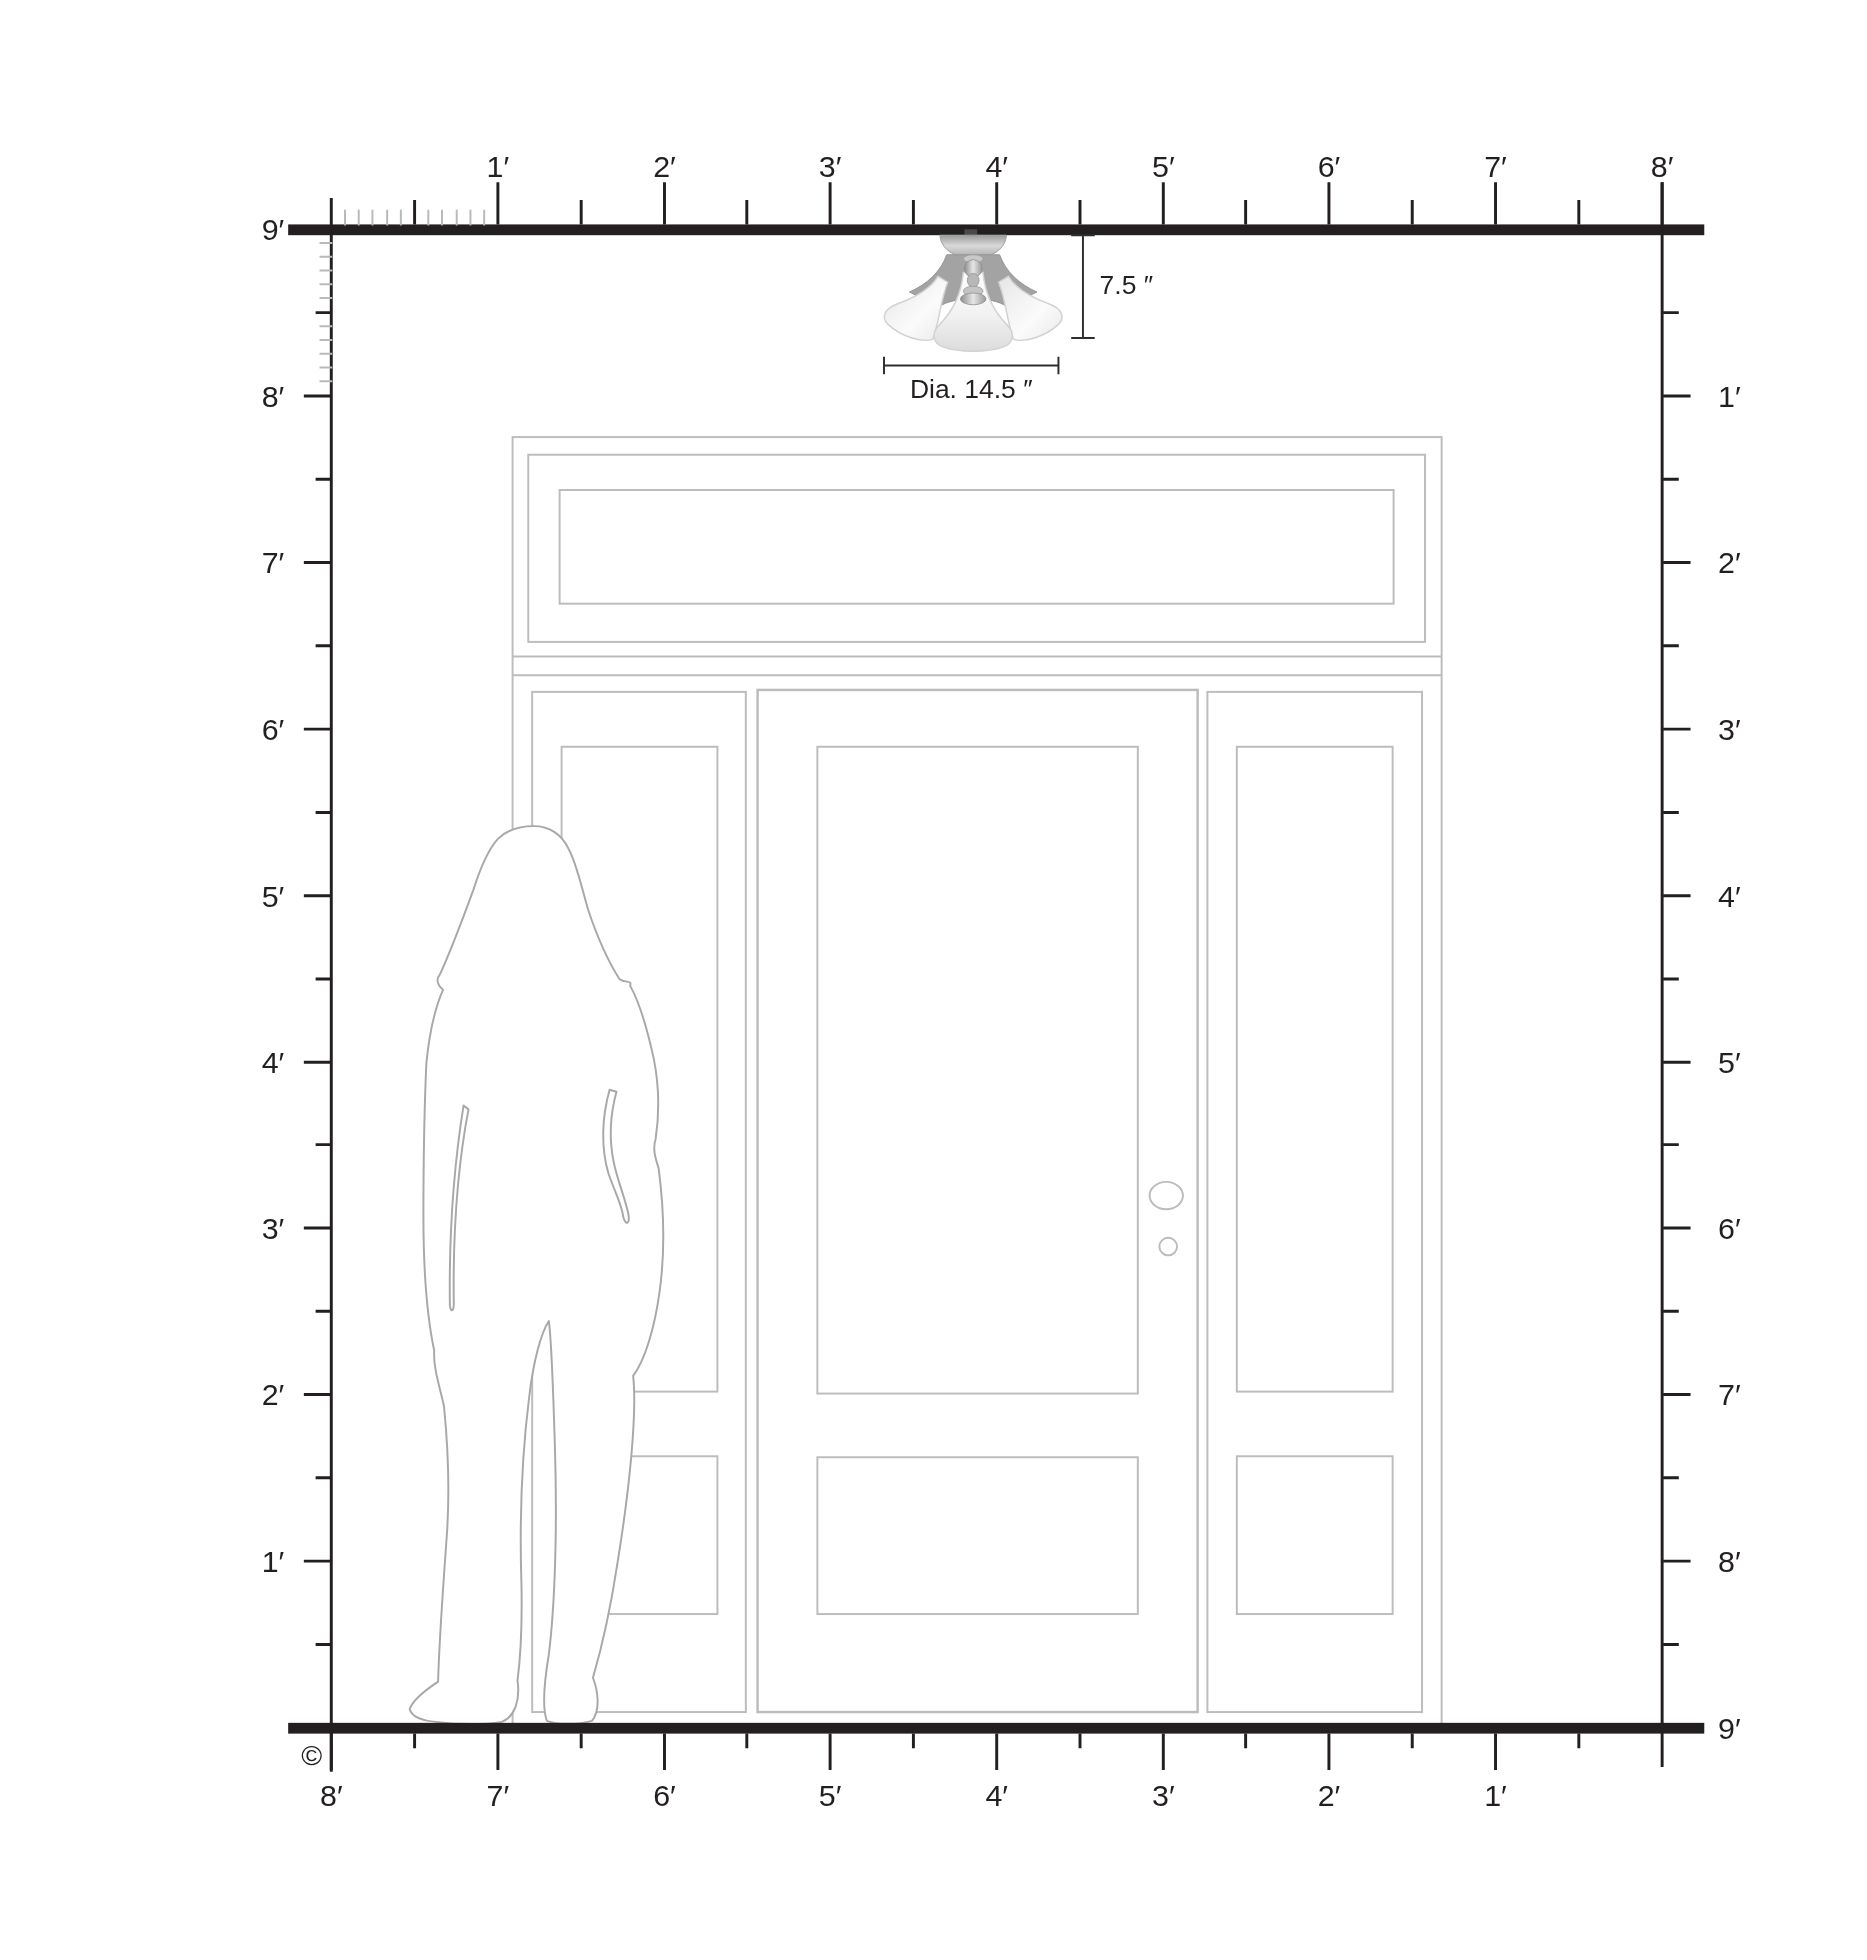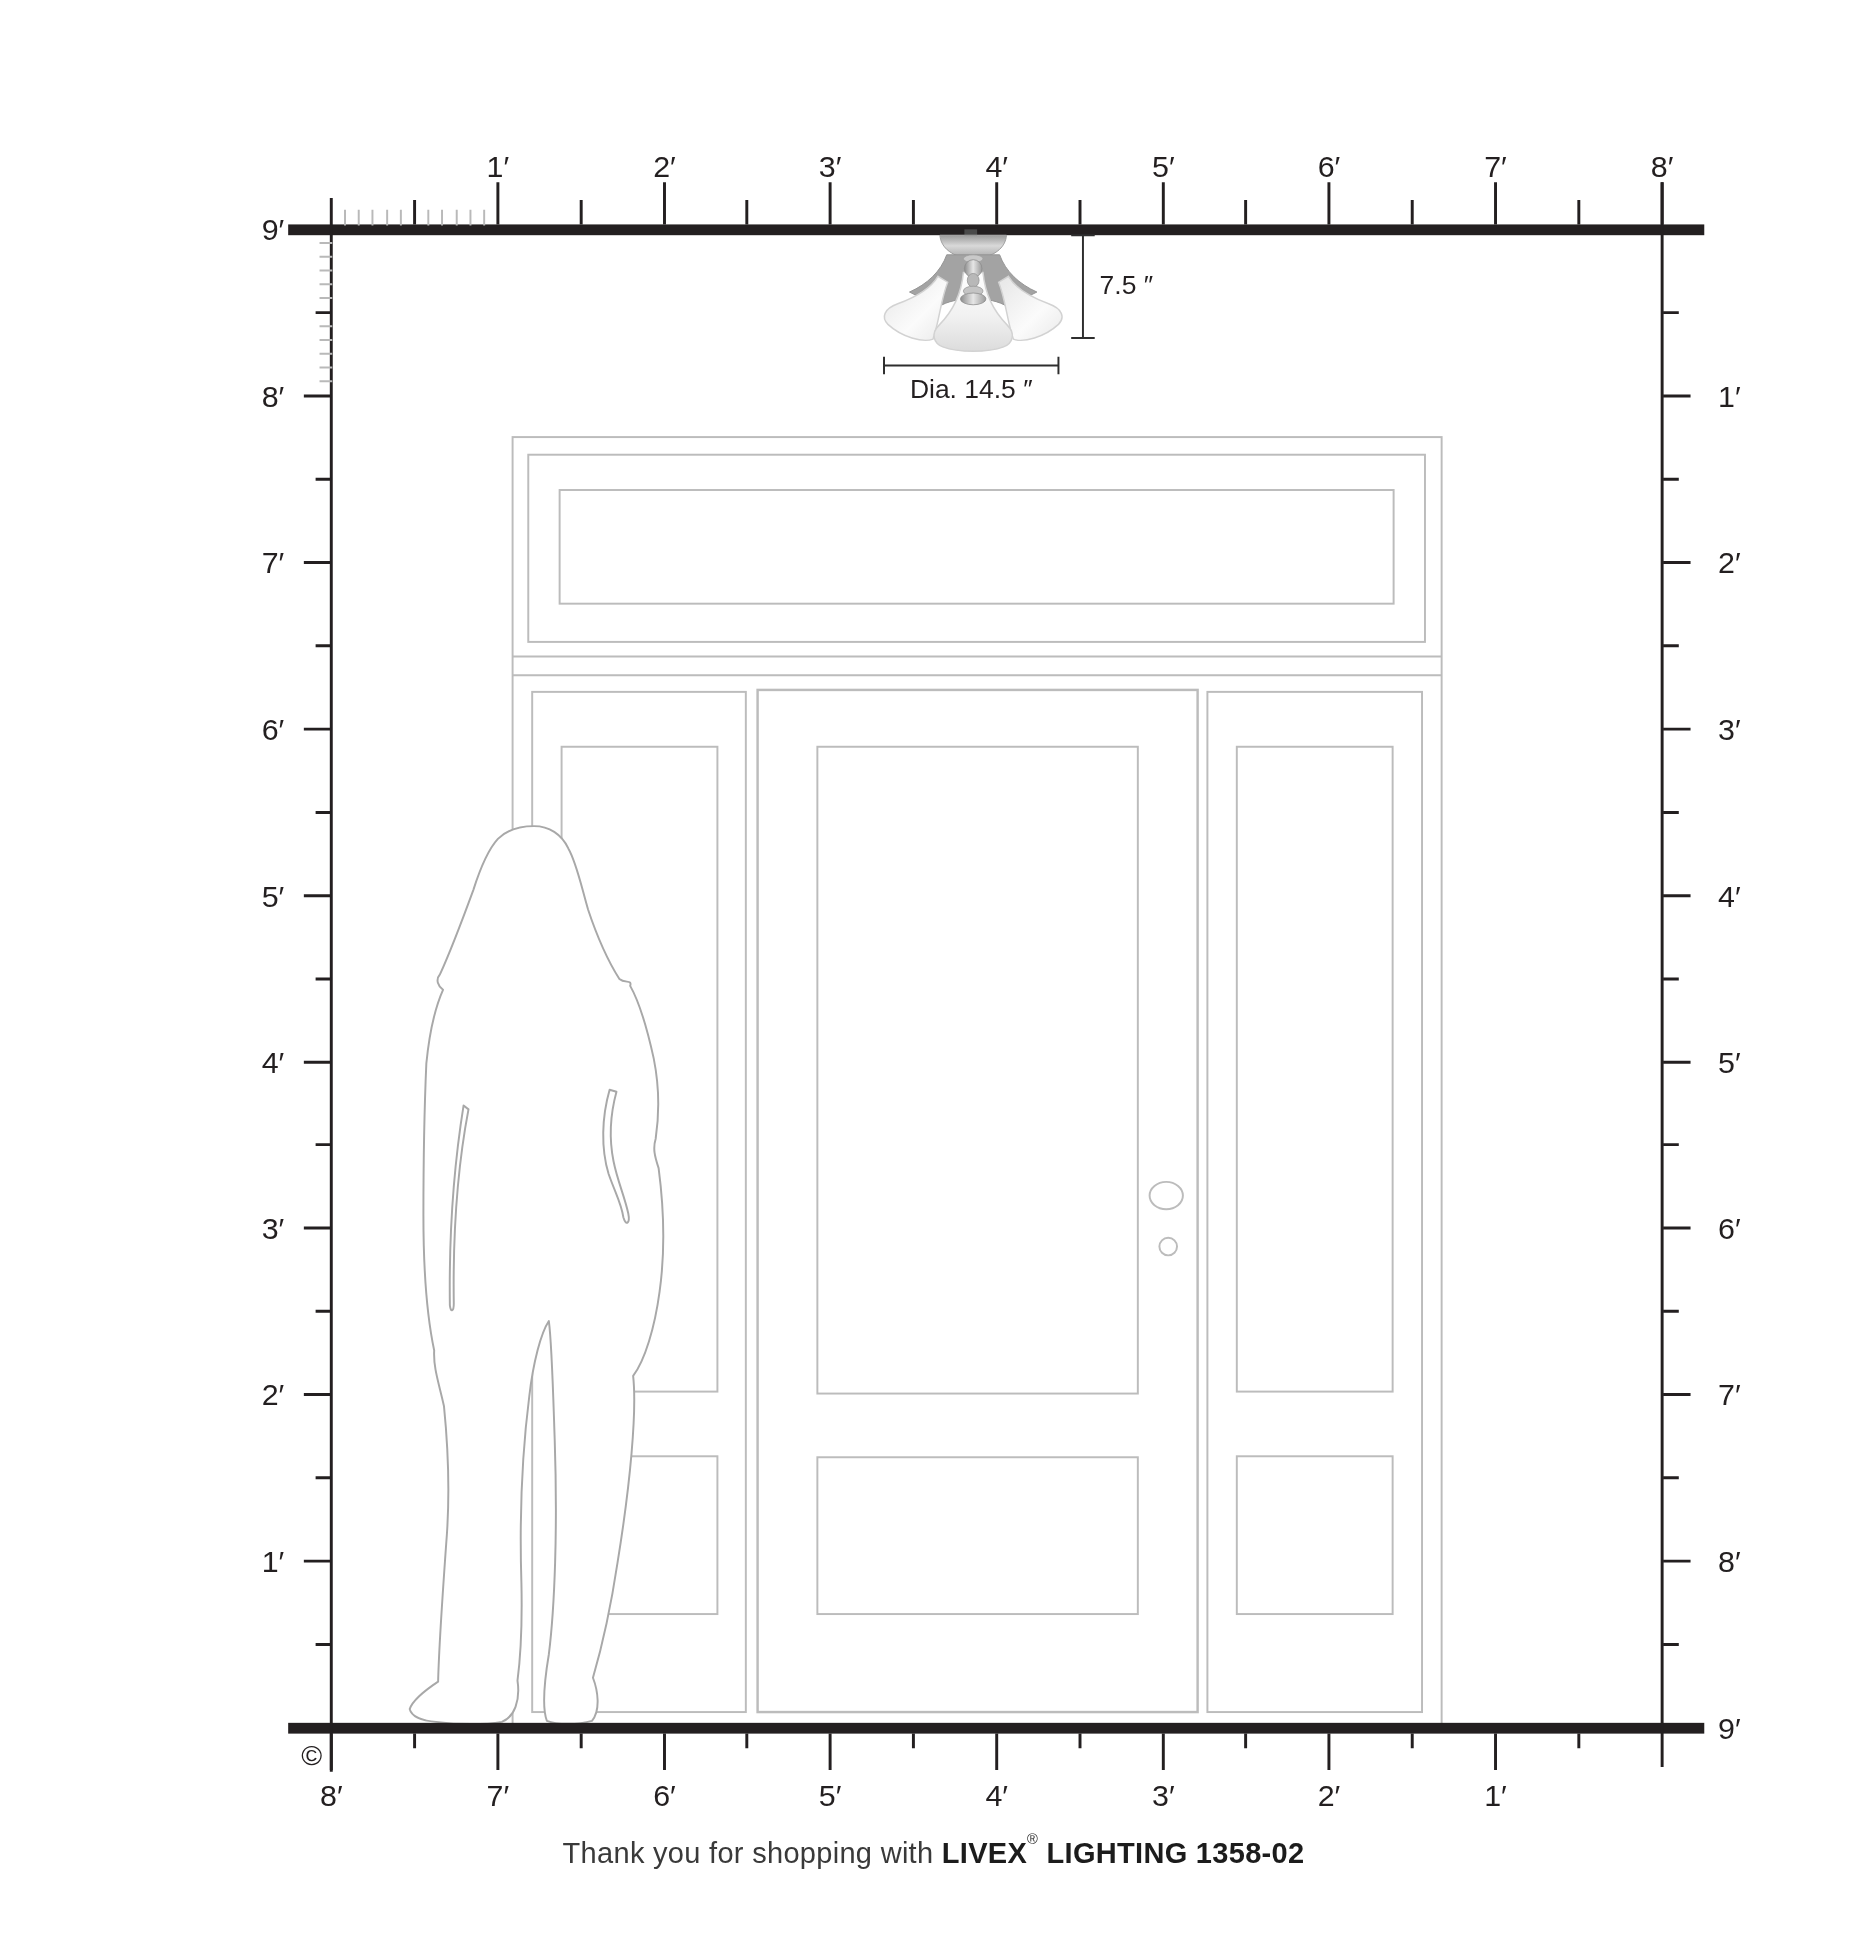--- a/index.html
+++ b/index.html
@@ -198,18 +198,15 @@
   <text class="dim-label" x="1122" y="300" text-anchor="start">7.5 ″</text>
 
   <g stroke="#2e2e2e" stroke-width="2">
     <path d="M902 373H1080M902 364V382M1080 364V382"></path>
   </g>
   <text class="dim-label" x="991" y="406" text-anchor="middle">Dia. 14.5 ″</text>
 
   <text class="copyright" x="318" y="1801" text-anchor="middle">©</text>
 </svg>
 
-<div id="caption">
-  <span class="thin">Thank you for shopping with </span><span class="bold">LIVEX</span><sup>®</sup><span class="bold"> LIGHTING 1358-02</span>
+
 </div>
 
-</div>
-
 
 </body></html>

